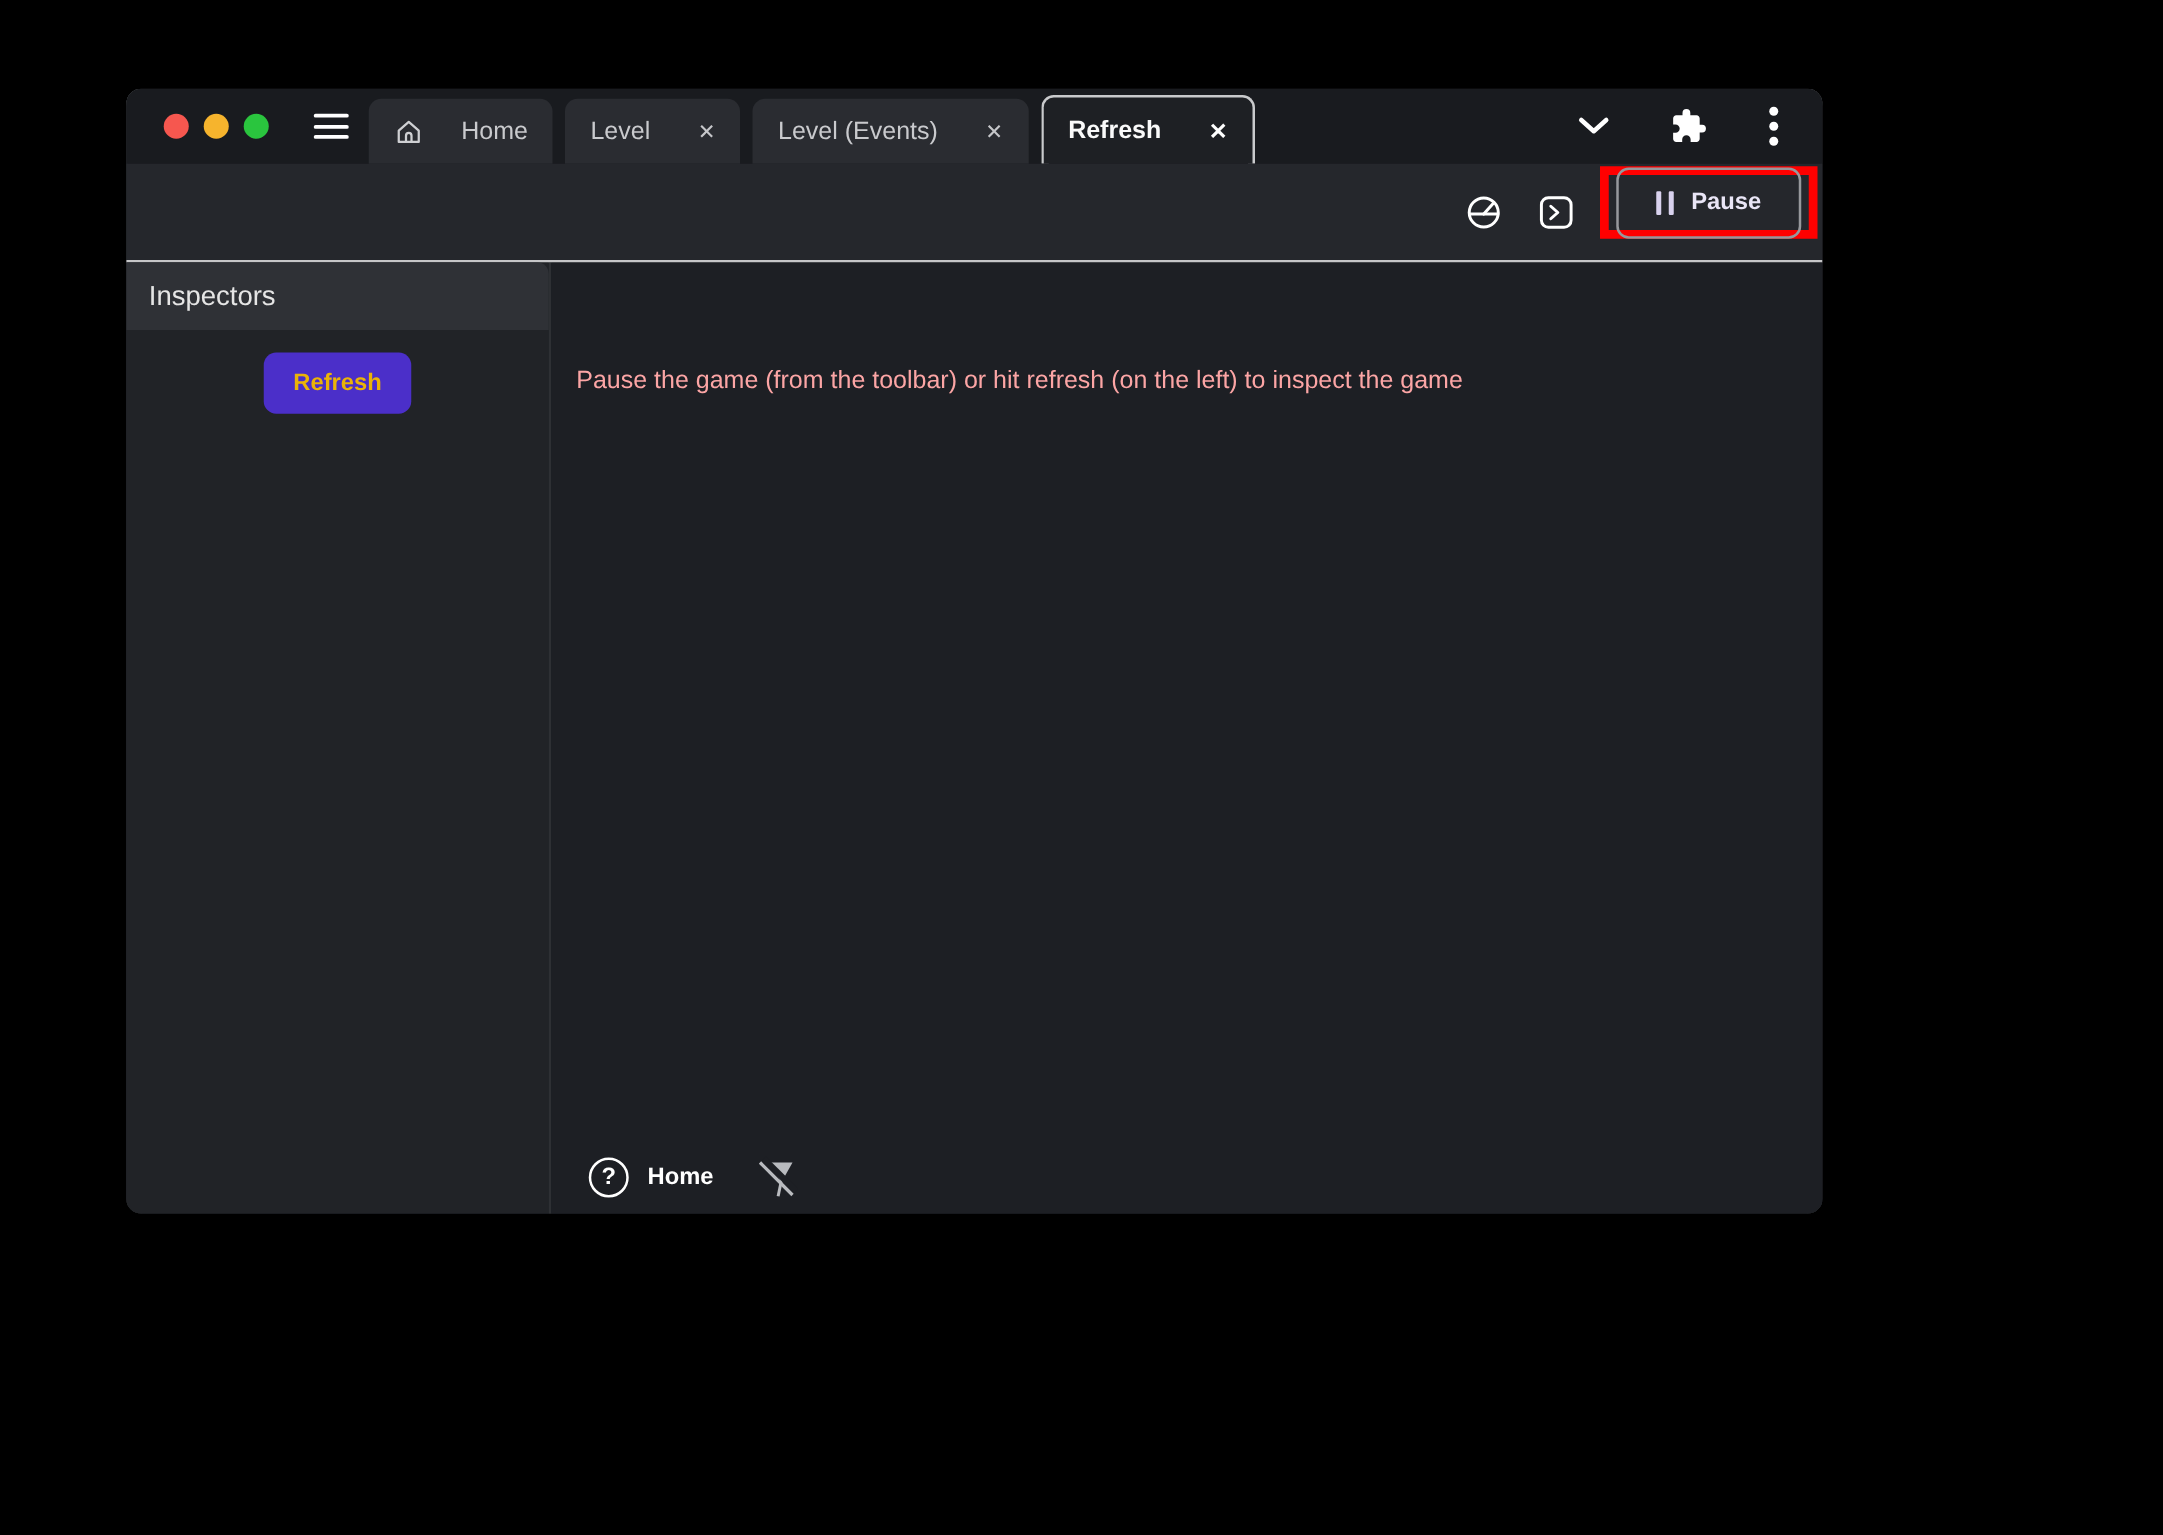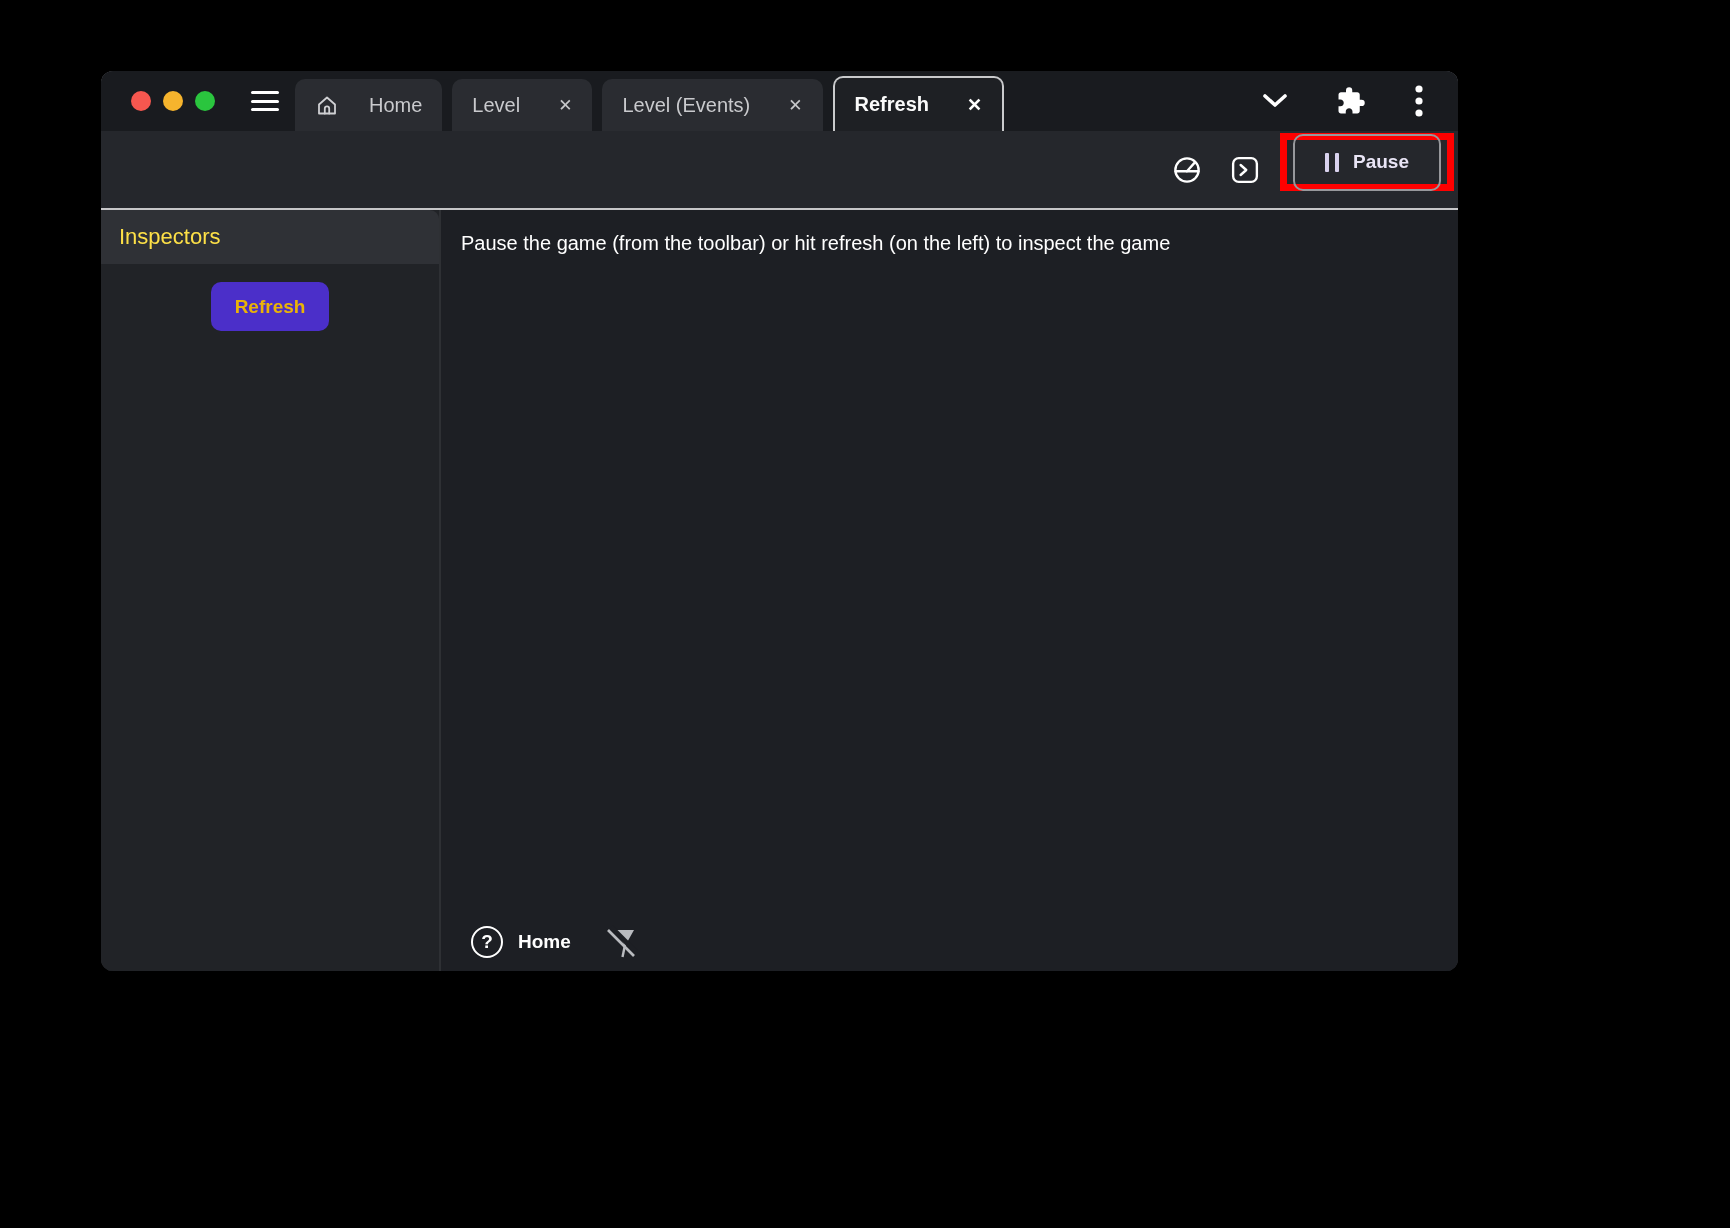--- a/index.html
+++ b/index.html
@@ -62,27 +62,27 @@
   .hr-light { height:2px; background:#c6c6c8; flex:none; }
 
   
   .content { flex:1; display:flex; min-height:0; }
   .sidebar { width:338px; flex:none; background:#212327; }
   .v-divider { width:2px; background:#2e3034; flex:none; }
   .mainpane { flex:1; background:#1d1f24; position:relative; }
 
   .inspectors-band { height:54px; background:#2f3136; border-radius:0 9px 0 0;
                      display:flex; align-items:center; padding-left:18px;
-                     color:#fde047; font-size:22px; }
+                     color:#e5e5e5; font-size:22px; }
   .refresh-btn { display:block; margin:18px auto 0; width:118px; height:49px;
                  background:#4b2fc9; border:none; border-radius:10px;
                  color:#eab308; font-size:19px; font-weight:bold;
                  font-family:"Liberation Sans",sans-serif; cursor:pointer; }
 
-  .message { padding:22px 24px 0 20px; color:#ffffff; font-size:20px; }
+  .message { padding:39px 24px 0 20px; color:#fca5a5; font-size:20px;margin-top:44px; }
 
   .help-row { position:absolute; left:30px; bottom:11px; display:flex;
               align-items:center; gap:15px; }
   .help-circle { width:32px; height:32px; border:2.5px solid #ffffff; border-radius:50%;
                  color:#ffffff; font-size:19px; font-weight:bold;
                  display:flex; align-items:center; justify-content:center; cursor:pointer; }
   .help-label { color:#ffffff; font-size:19px; font-weight:bold; }
   .pin-off { margin-left:18px; cursor:pointer; display:flex; }
 </style>
 </head>

